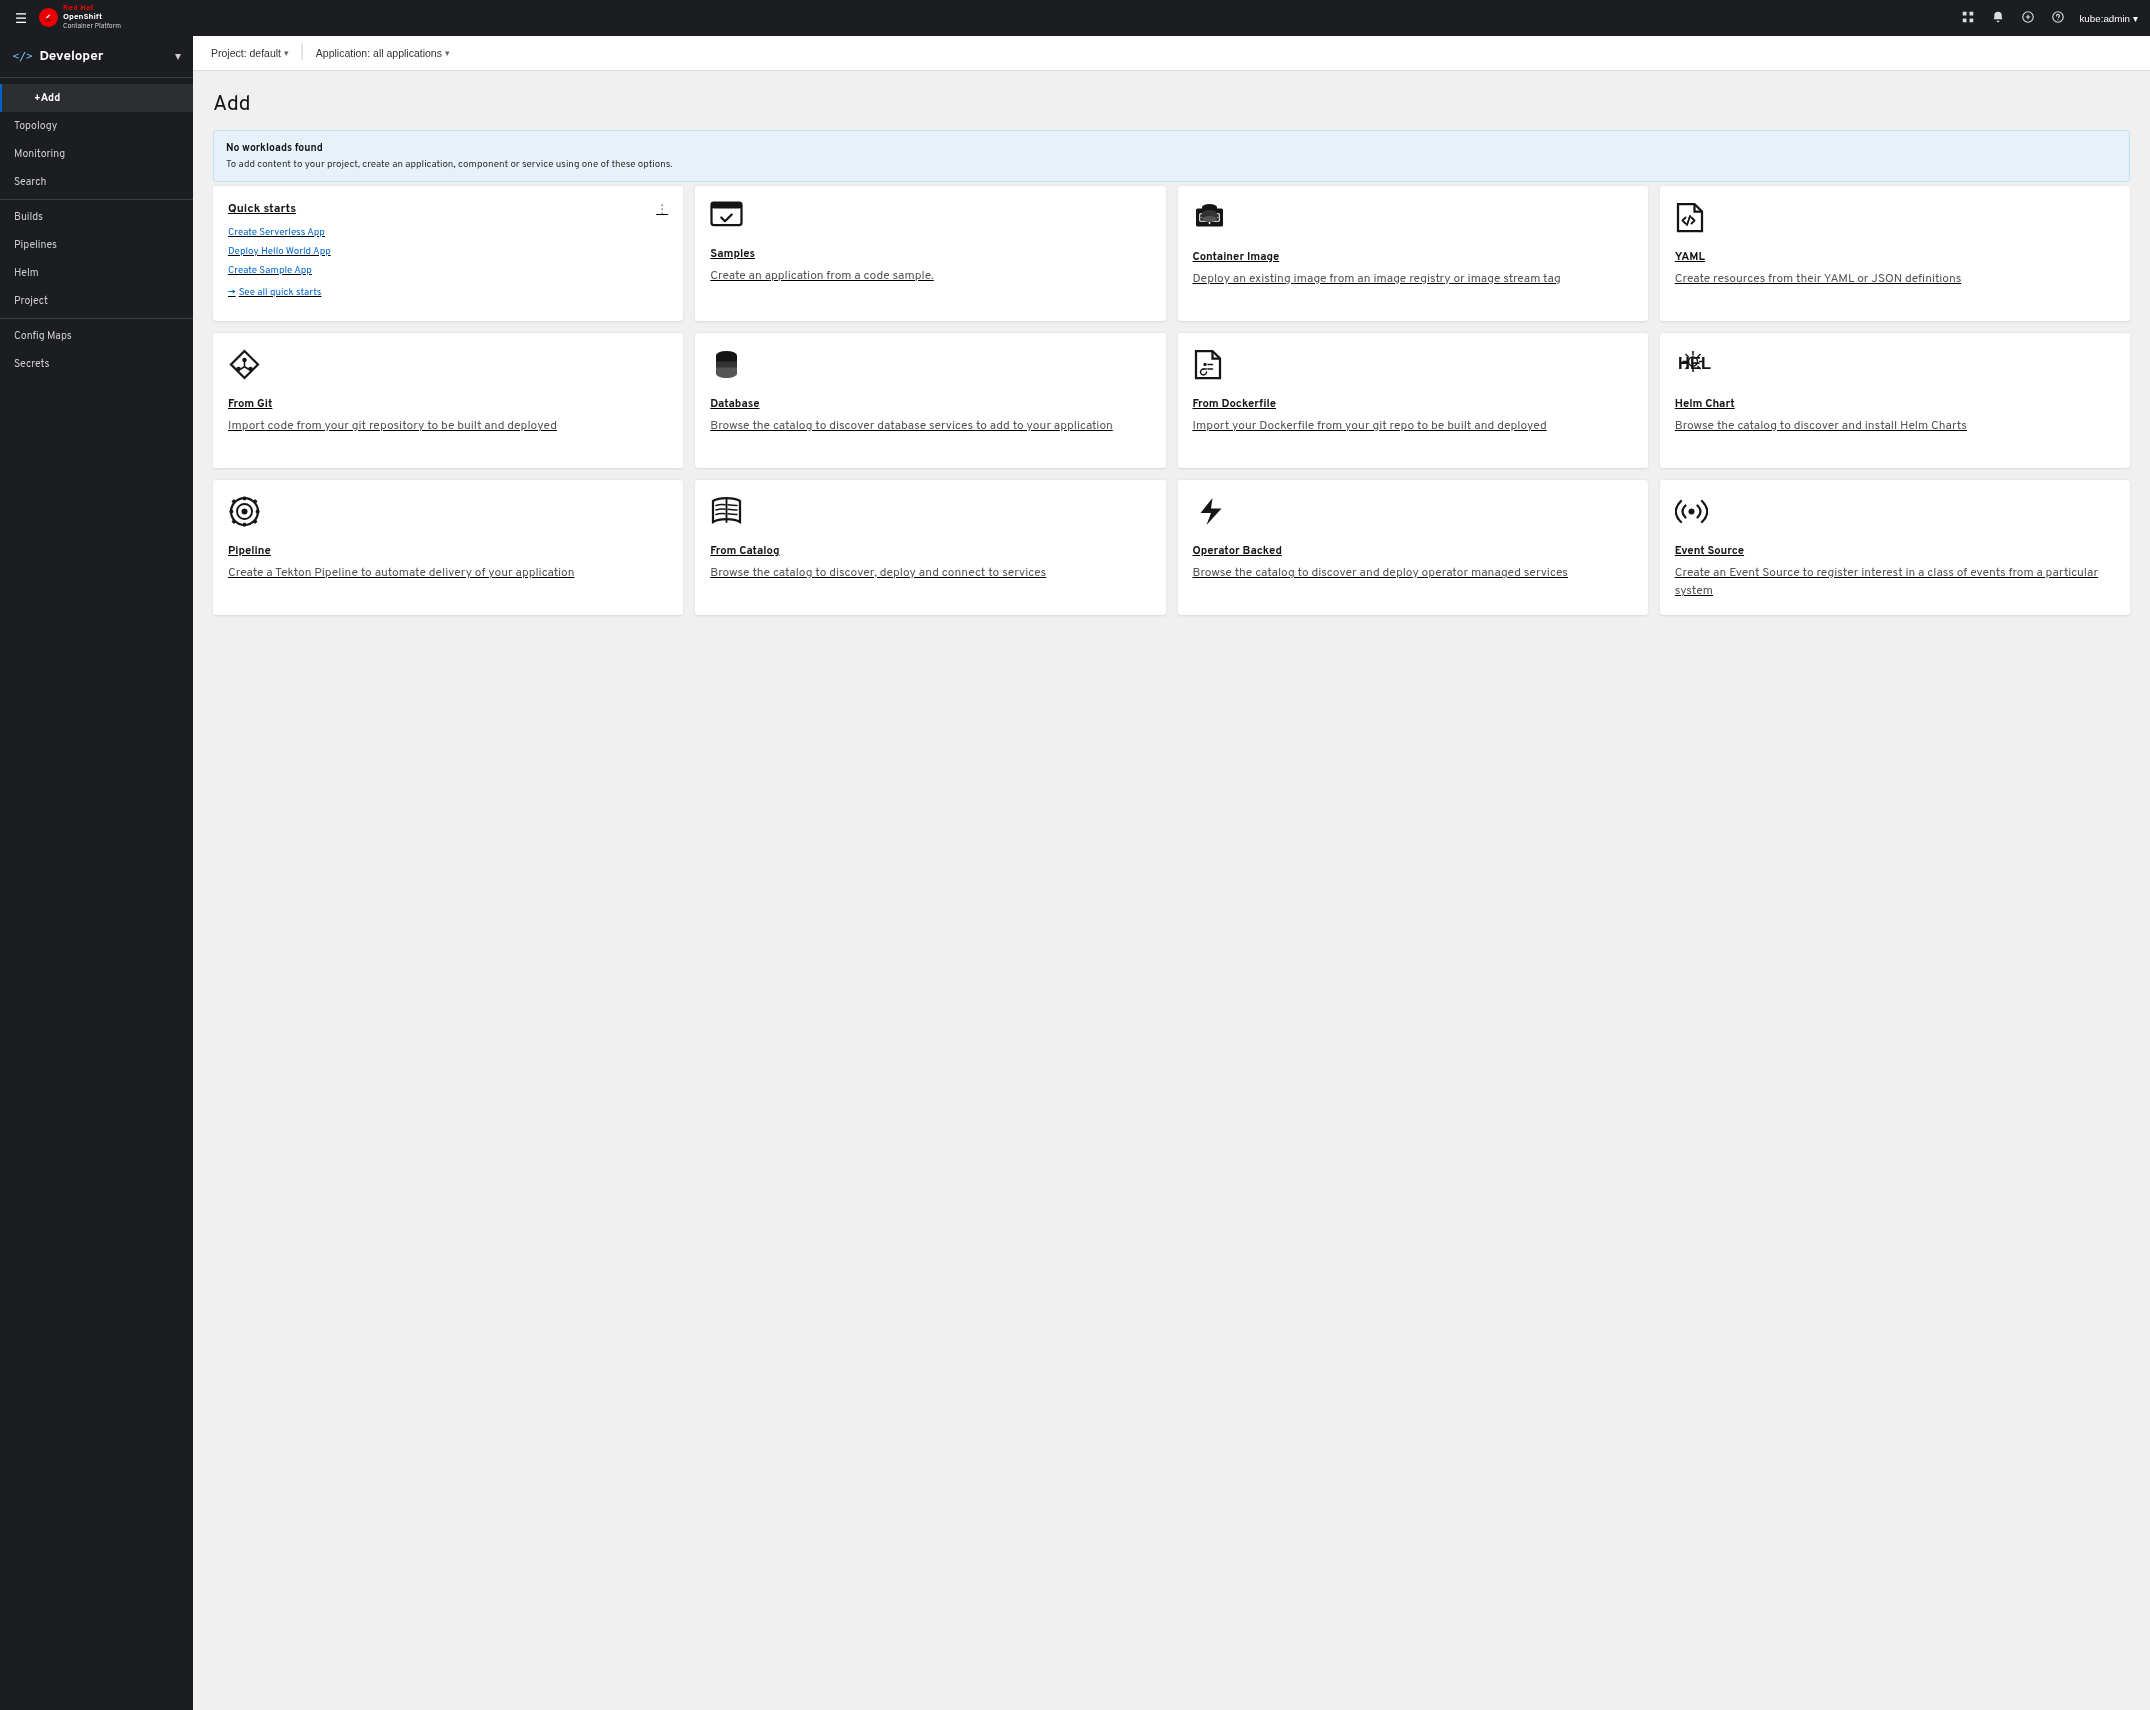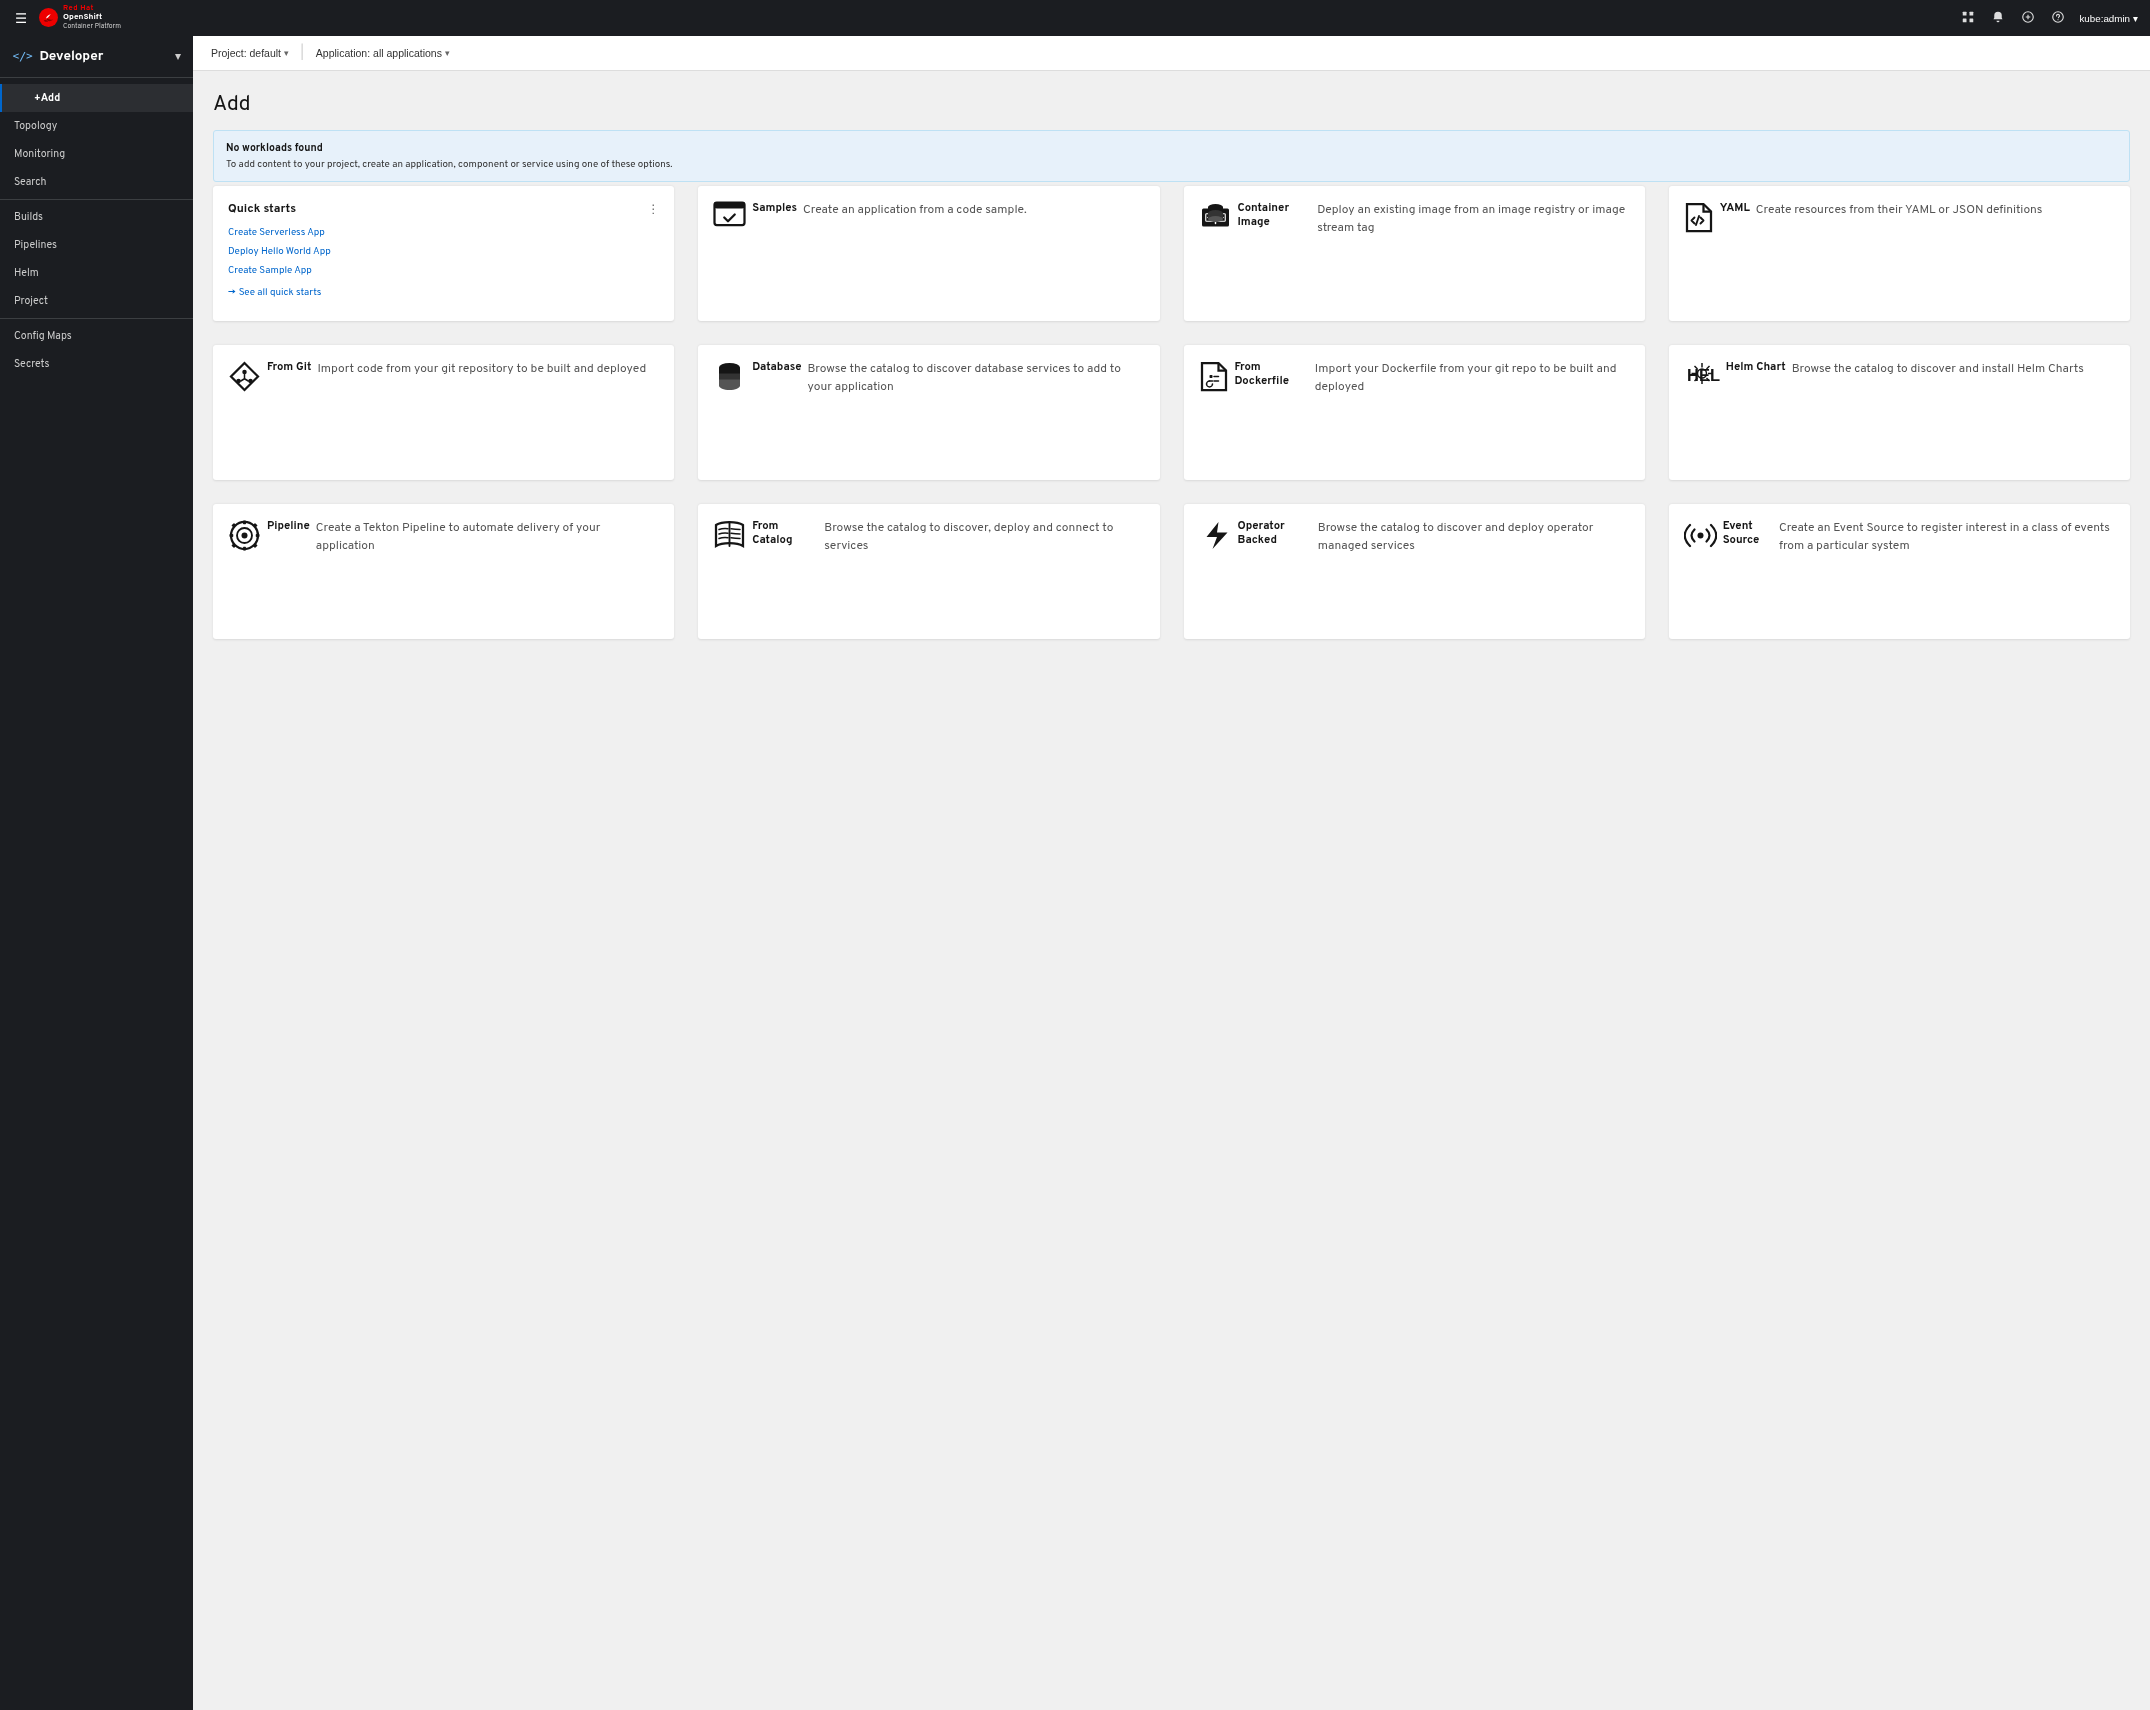--- a/index.html
+++ b/index.html
@@ -114,21 +114,22 @@
       padding: 10.5px 12px;
       margin-bottom: 4px;
     }
     .alert-title { font-size: 10.5px; font-weight: bold; color: #151515; margin-bottom: 3px; }
     .alert-body { font-size: 9.8px; color: #333; }
 
     
     .cards-grid {
       display: grid;
       grid-template-columns: repeat(4, 1fr);
-      gap: 24px;
+      gap: 12px;
+      text-decoration: underline;
     }
 
     .card {
       background: white;
       border-radius: 3px;
       padding: 15px;
       box-shadow: 0 0.8px 2.3px rgba(0,0,0,0.1);
       cursor: pointer;
       transition: box-shadow 0.2s;
       min-height: 135px;
@@ -145,21 +146,21 @@
       align-items: center;
       justify-content: space-between;
       margin-bottom: 3px;
     }
     .quick-starts-title { font-size: 12px; font-weight: bold; color: #151515; }
     .quick-starts-menu { background: none; border: none; cursor: pointer; color: #666; font-size: 12px; }
     .quick-starts-link { font-size: 9.8px; color: #06c; cursor: pointer; text-decoration: none; }
     .see-all-link { font-size: 9.8px; color: #06c; cursor: pointer; display: flex; align-items: center; gap: 3px; margin-top: 3px; }
 
     
-    .regular-card { display: flex; flex-direction: row; gap: 6px; }
+    .regular-card { display: flex; flex-direction: column; gap: 6px; }
     .card-icon { font-size: 27px; color: #151515; margin-bottom: 3px; line-height: 1; }
     .card-title { font-size: 11.3px; font-weight: bold; color: #151515; }
     .card-desc { font-size: 12px; color: #555; line-height: 1.5; }
 
     
     .sidebar::-webkit-scrollbar { width: 3px; }
     .sidebar::-webkit-scrollbar-track { background: #1b1d21; }
     .sidebar::-webkit-scrollbar-thumb { background: #444; }
     .page-content::-webkit-scrollbar { width: 4.5px; }
     .page-content::-webkit-scrollbar-track { background: #f0f0f0; }

